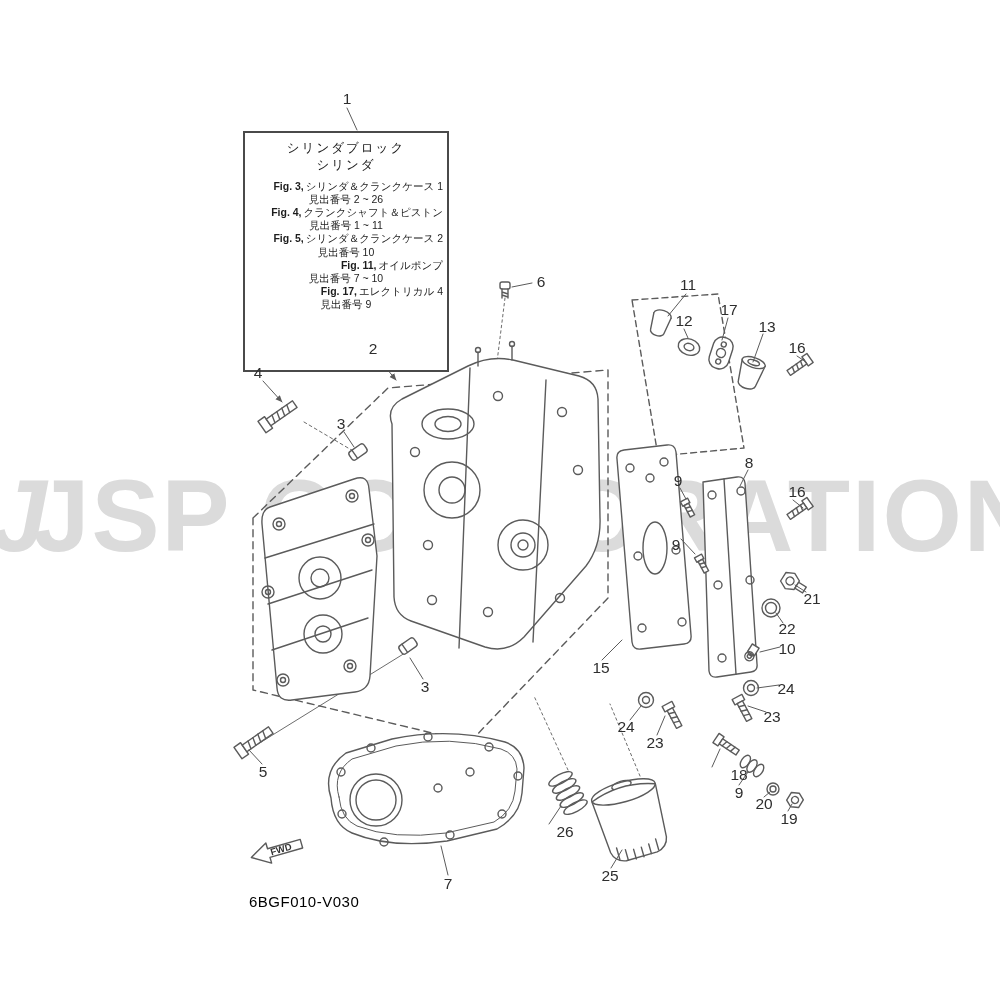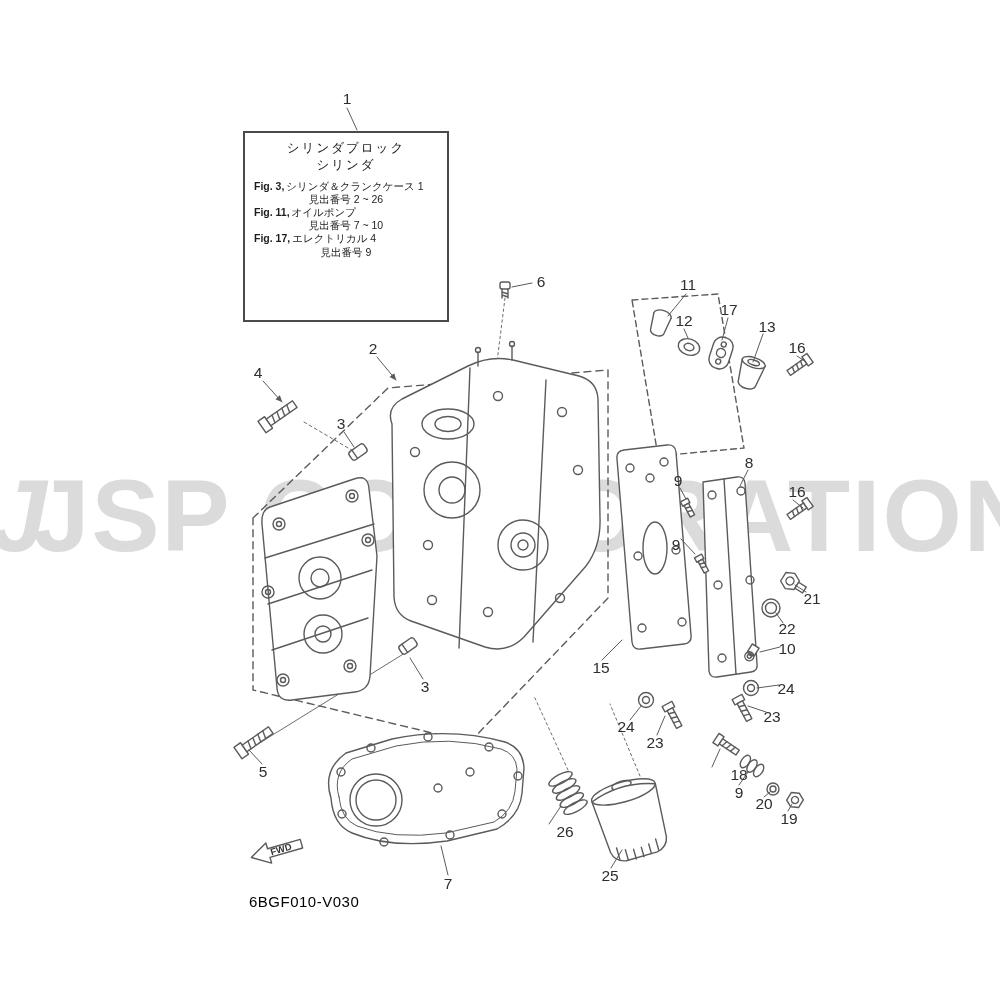--- a/index.html
+++ b/index.html
@@ -2,25 +2,25 @@
 <html><head>
 <meta charset="utf-8">
 <style>
   *{margin:0;padding:0;box-sizing:border-box}
   html,body{width:1000px;height:1000px;background:#ffffff;position:relative;overflow:hidden;
     font-family:"Liberation Sans","DejaVu Sans",sans-serif}
   .watermark{position:absolute;top:458px;left:-10px;width:1030px;z-index:1;white-space:nowrap;
     font-weight:bold;font-size:102px;letter-spacing:2px;color:#dbdbdb;}
   .wm-logo{font-style:italic;margin-right:-16px}
   svg.diagram{position:absolute;left:0;top:0;z-index:2}
-  .legend{position:absolute;left:243px;top:131px;width:206px;height:191px;border:2px solid #4a4a4a;
+  .legend{position:absolute;left:243px;top:131px;width:206px;height:241px;border:2px solid #4a4a4a;
     background:#fff;z-index:3;padding:8px 4px 0;font-size:10.5px;color:#1d1d1d;line-height:1.26;text-align:center}
   .lg-title{font-size:12.5px;letter-spacing:2px;margin-bottom:1px}
   .lg-entries{margin-top:6px}
-  .lg-l1{text-align:left;padding-left:5px;white-space:nowrap}
+  .lg-l1{text-align:right;padding-left:5px;white-space:nowrap}
   .lg-l1 b{font-weight:bold;margin-right:2px}
   .lg-l2{text-align:center}
   .callout{position:absolute;z-index:4;transform:translate(-50%,-50%);font-size:15.5px;color:#2e2e2e}
   .code{position:absolute;left:249px;top:893px;font-size:15px;color:#000000;letter-spacing:.5px;z-index:3}
 </style>
 </head>
 <body>
 
 <div class="watermark"><span class="wm-logo">J</span><span>JSP CORPORATION</span></div>
 
@@ -309,20 +309,28 @@
 
 <div class="legend">
   <div class="lg-title">シリンダブロック</div>
   <div class="lg-title">シリンダ</div>
   <div class="lg-entries">
     <div>
       <div class="lg-l1"><b>Fig. 3,</b><span>シリンダ＆クランクケース 1</span></div>
       <div class="lg-l2">見出番号 2 ~ 26</div>
     </div>
     <div>
+      <div class="lg-l1"><b>Fig. 4,</b><span>クランクシャフト＆ピストン</span></div>
+      <div class="lg-l2">見出番号 1 ~ 11</div>
+    </div>
+    <div>
+      <div class="lg-l1"><b>Fig. 5,</b><span>シリンダ＆クランクケース 2</span></div>
+      <div class="lg-l2">見出番号 10</div>
+    </div>
+    <div>
       <div class="lg-l1"><b>Fig. 11,</b><span>オイルポンプ</span></div>
       <div class="lg-l2">見出番号 7 ~ 10</div>
     </div>
     <div>
       <div class="lg-l1"><b>Fig. 17,</b><span>エレクトリカル 4</span></div>
       <div class="lg-l2">見出番号 9</div>
     </div>
   </div>
 </div>
 

